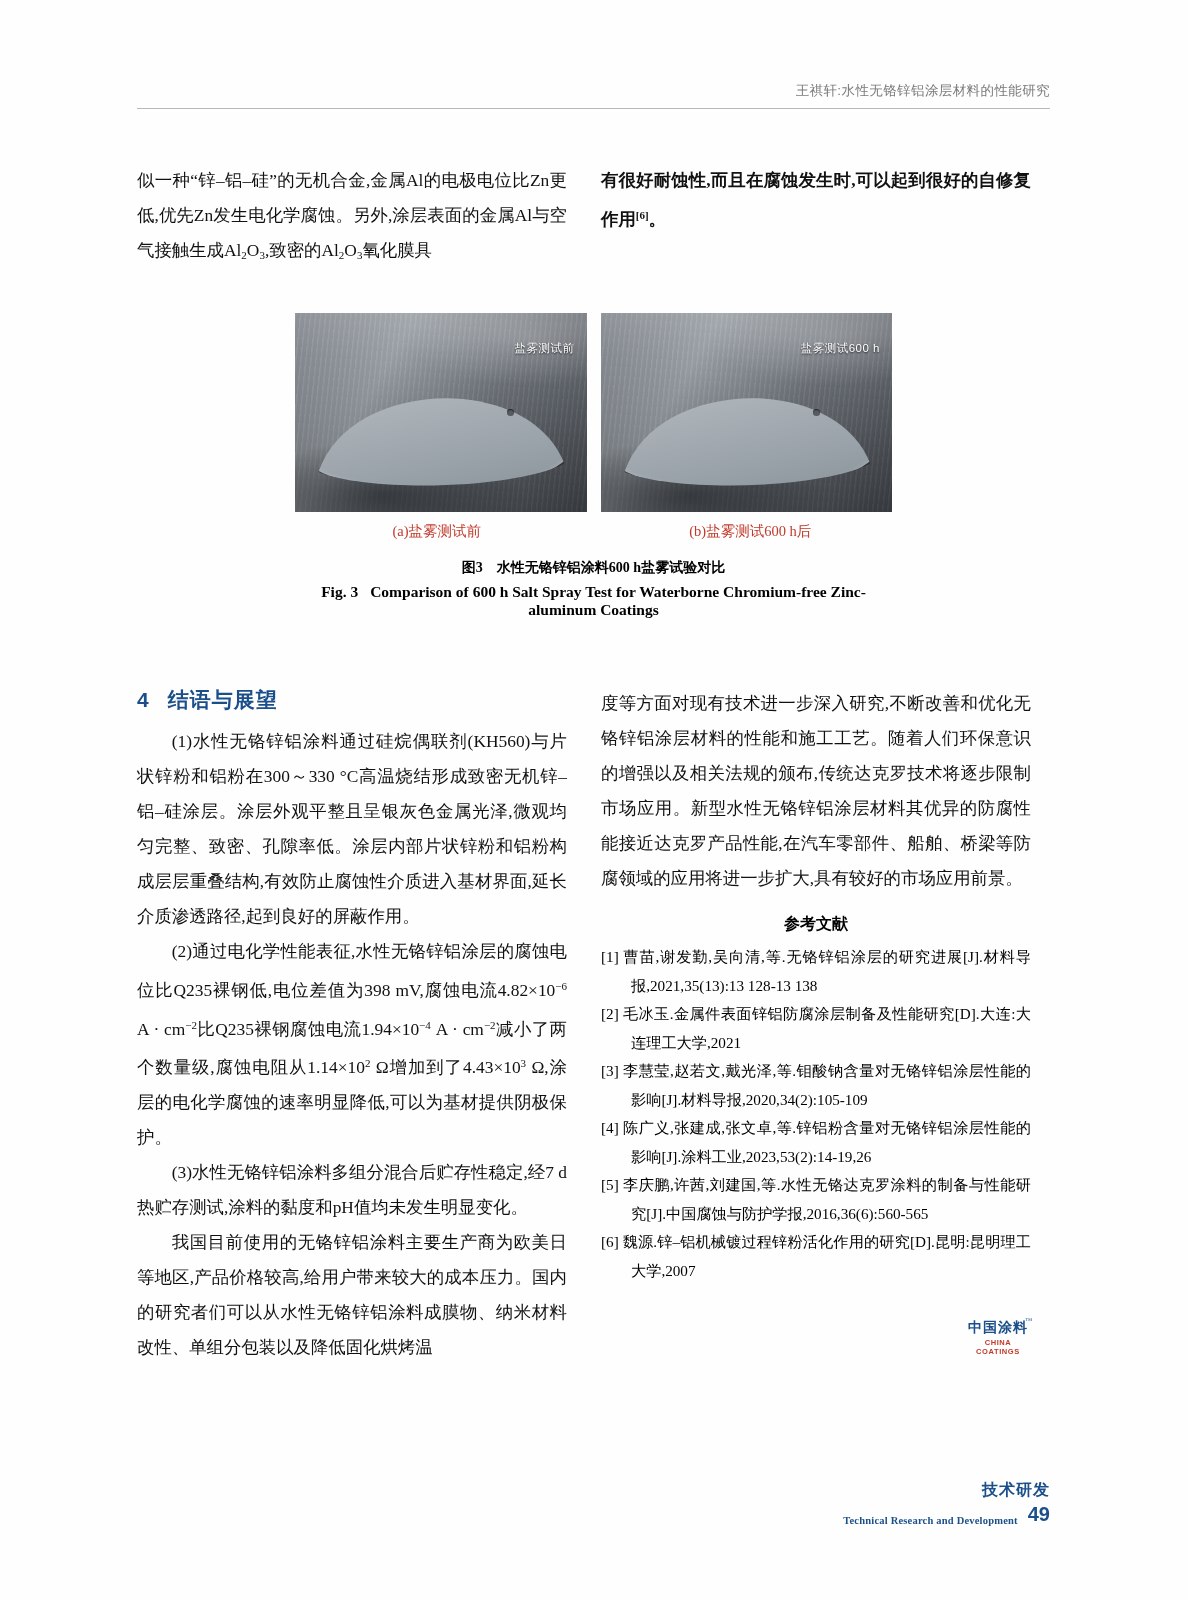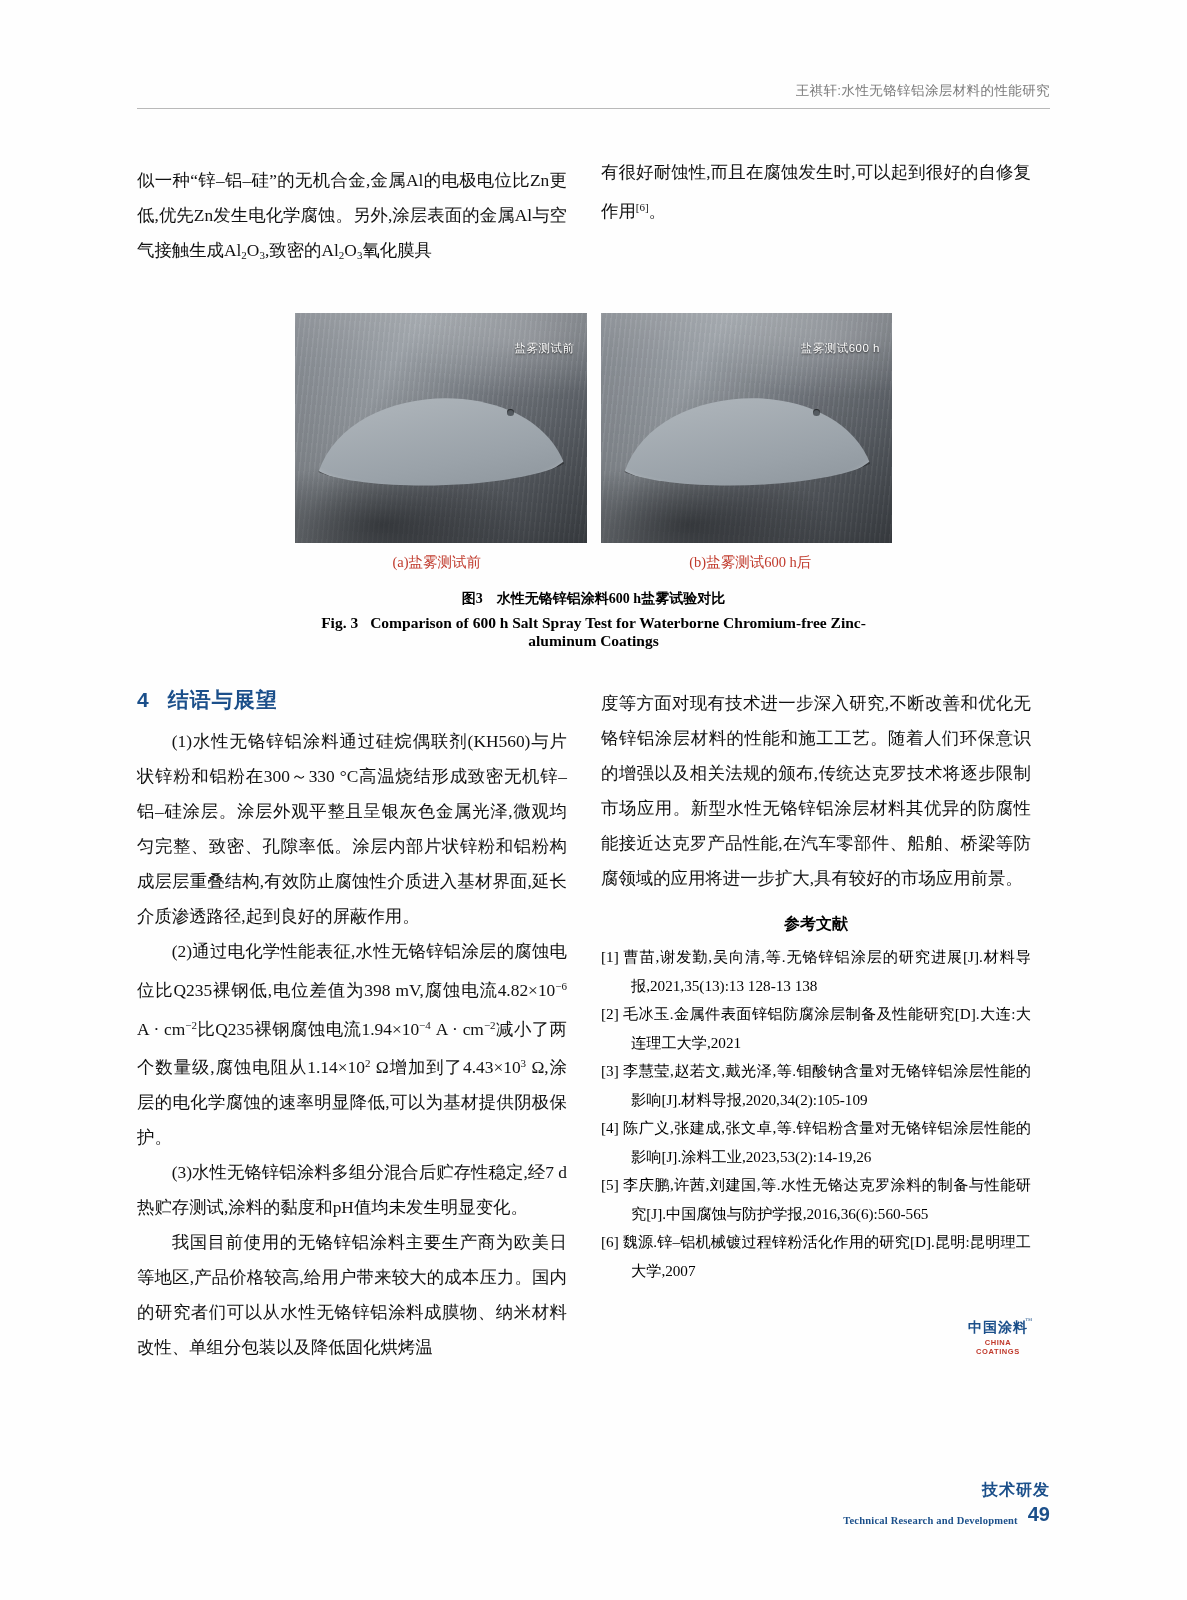--- a/index.html
+++ b/index.html
@@ -47,22 +47,23 @@
   
   .col-left-top {
     position: absolute;
     left: 137px;
     top: 163px;
     width: 430px;
   }
   .col-right-top {
     position: absolute;
     left: 601px;
-    top: 155px;
+    top: 163px;
     width: 430px;
+    font-weight: bold;
   }
   .body-p {
     font-size: 17.4px;
     line-height: 35px;
     text-align: justify;
     text-justify: inter-ideograph;
     margin: 0;
     color: #111;
   }
   sub { font-size: 11px; vertical-align: -0.25em; }
@@ -75,21 +76,21 @@
     top: 313px;
     width: 597px;
   }
   .photos {
     display: flex;
     gap: 14px;
   }
   .photo {
     position: relative;
     width: 291px;
-    height: 230px;
+    height: 199px;
     overflow: hidden;
     background: #0369a1;
     padding-left: 40px;
   }
   .photo .bg {
     position: absolute;
     inset: 0;
     background:
       linear-gradient(178deg, rgba(255,255,255,0.16) 0%, rgba(255,255,255,0.02) 22%, rgba(0,0,0,0.10) 55%, rgba(0,0,0,0.30) 100%),
       repeating-linear-gradient(96deg, rgba(255,255,255,0.055) 0px, rgba(255,255,255,0.055) 1px, rgba(0,0,0,0.03) 2px, rgba(0,0,0,0.03) 5px),

